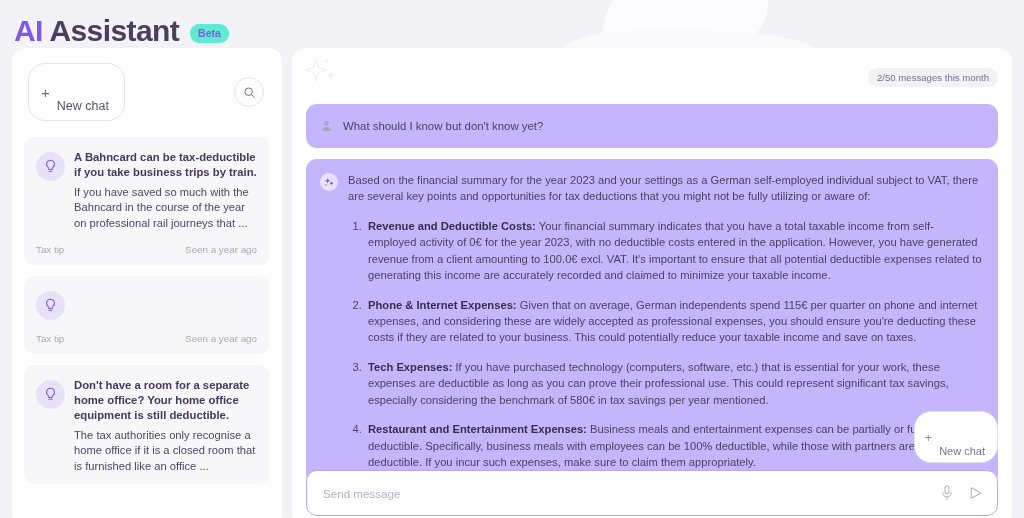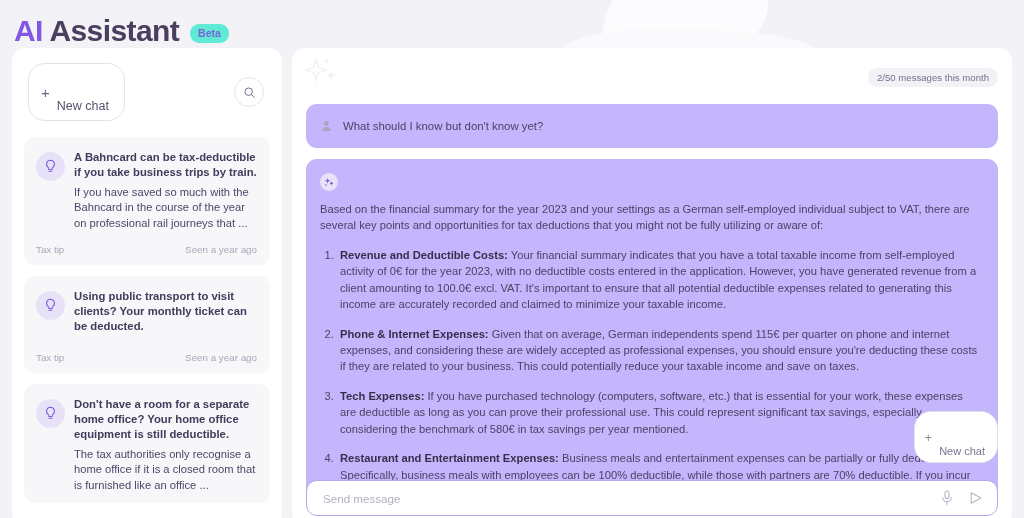--- a/index.html
+++ b/index.html
@@ -138,21 +138,21 @@
     position: absolute; left: 0; right: 0; top: 56px;
     padding: 0 14px;
   }
   .bubble {
     background: #c4b5fd;
     border-radius: 11px;
     padding: 13px 16px 14px 14px;
     display: flex; gap: 10px;
   }
   .bubble.user { align-items: center; min-height: 44px; }
-  .bubble + .bubble { margin-top: 11px; flex-direction: column; }
+  .bubble + .bubble { margin-top: 11px; }
   .user-avatar {
     flex: 0 0 auto; width: 13px; height: 14px;
     display: flex; align-items: center; justify-content: center;
     margin-top: 1px;
   }
   .user-text { font-size: 11.4px; color: #4a4364; }
   .assistant-avatar {
     flex: 0 0 auto;
     width: 18px; height: 18px; border-radius: 50%;
     background: #e8e2f9;
@@ -179,21 +179,21 @@
   
   .new-chat-bottom-row {
     position: absolute; right: 14px; bottom: 63px;
   }
   .new-chat-btn.small { padding: 5px 12px 5px 10px; }
   .new-chat-btn.small .label { font-size: 11px; color: #7a7691; }
   .new-chat-btn.small .plus { font-size: 13px; color: #8d89a3; }
 
   .composer {
     position: absolute; left: 14px; right: 14px; bottom: 10px;
-    height: 36px;
+    height: 46px;
     border: 1.4px solid #b9a7ee;
     border-radius: 11px;
     background: #fff;
     display: flex; align-items: center;
     padding: 0 14px 0 16px;
   }
   .composer input {
     flex: 1 1 auto;
     border: none; outline: none;
     font-family: "Liberation Sans", sans-serif;
@@ -253,21 +253,20 @@
 
     <div class="tip-card">
       <div class="tip-body">
         <div class="bulb">
           <svg width="13" height="15" viewBox="0 0 14 16">
             <path d="M7 1.3a4.3 4.3 0 0 0-2.6 7.7c.5.4.8 1 .8 1.6v.6h3.6v-.6c0-.6.3-1.2.8-1.6A4.3 4.3 0 0 0 7 1.3z" fill="none" stroke="#7b5fd4" stroke-width="1.1"></path>
             <line x1="5.3" y1="13.1" x2="8.7" y2="13.1" stroke="#7b5fd4" stroke-width="1.1" stroke-linecap="round"></line>
           </svg>
         </div>
         <div class="tip-text">
-          <div class="tip-title">Using public transport to visit clients? Your monthly ticket can be deducted.</div>
         </div>
       </div>
       <div class="tip-footer">
         <span class="tip-meta">Tax tip</span>
         <span class="tip-meta">Seen a year ago</span>
       </div>
     </div>
 
     <div class="tip-card">
       <div class="tip-body">

